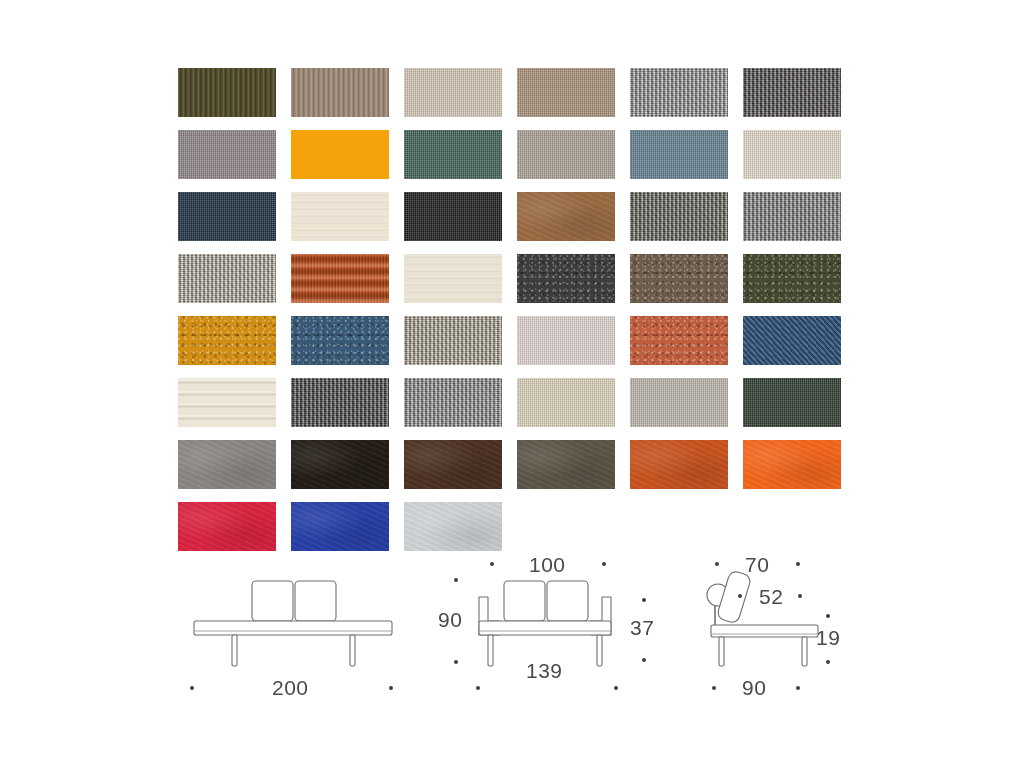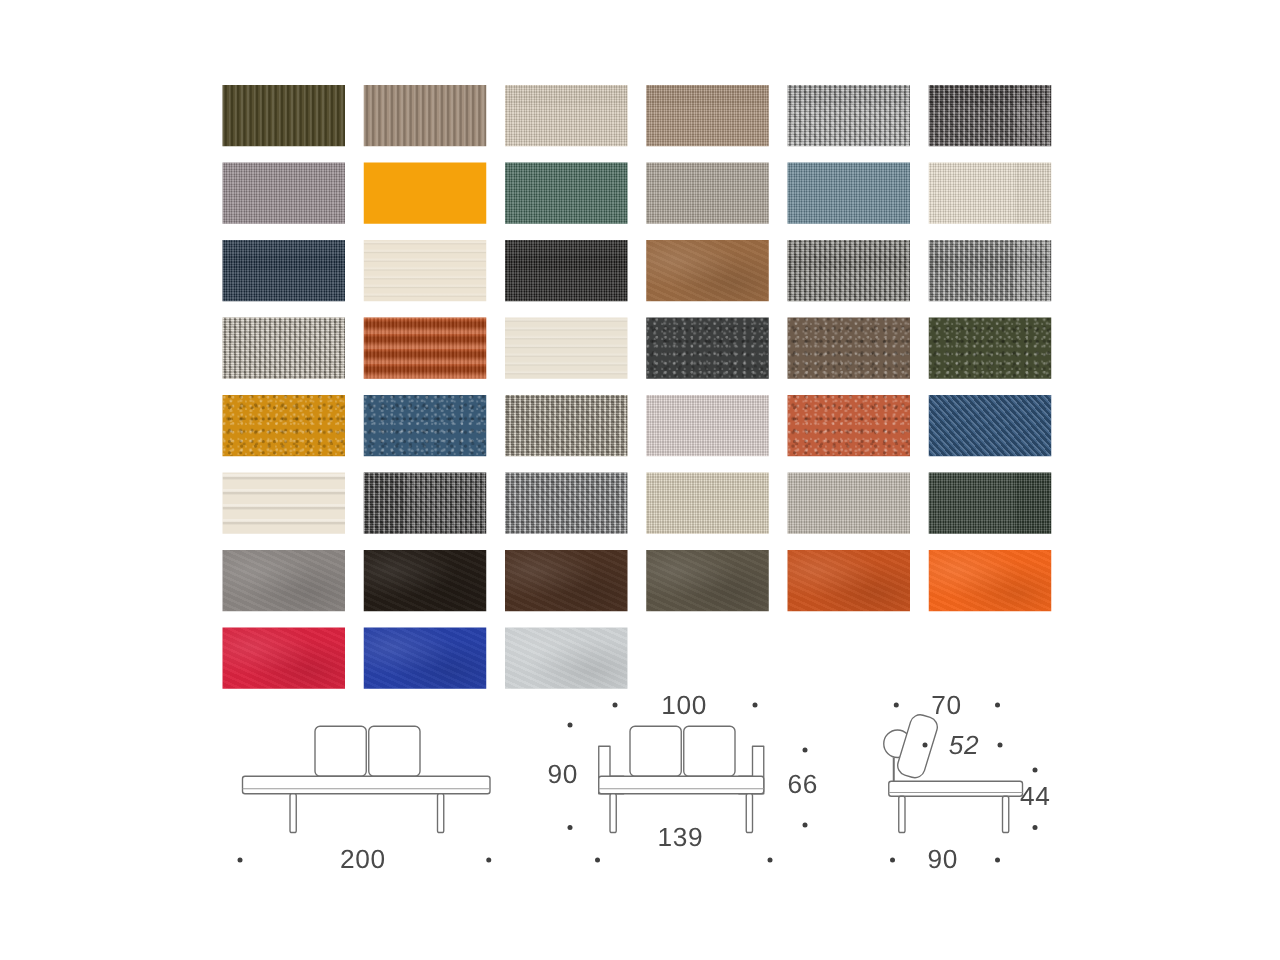--- a/index.html
+++ b/index.html
@@ -350,21 +350,21 @@
     <span class="dot" style="left:170px; top:14px;"></span>
     <span class="dot" style="left:22px;  top:30px;"></span>
     <span class="dot" style="left:22px;  top:112px;"></span>
     <span class="dot" style="left:210px; top:50px;"></span>
     <span class="dot" style="left:210px; top:110px;"></span>
     <span class="dot" style="left:44px;  top:138px;"></span>
     <span class="dot" style="left:182px; top:138px;"></span>
 
     <span class="dim-label" style="left:97px; top:5px;">100</span>
     <span class="dim-label" style="left:6px; top:60px;">90</span>
-    <span class="dim-label" style="left:198px; top:68px;">66</span>
+    <span class="dim-label" style="left:198px; top:68px;">37</span>
     <span class="dim-label" style="left:94px; top:111px;">139</span>
   </div>
 
   <div class="diagram" style="left:698px; top:0; width:170px; height:160px;">
     <svg width="170" height="160" viewBox="0 0 170 160">
       <g fill="#ffffff" stroke="#6f6f6f" stroke-width="1.1" stroke-linejoin="round">
 
         <circle cx="20" cy="47" r="11"></circle>
 
         <rect x="25" y="24" width="22" height="50" rx="8" transform="rotate(17 36 49)"></rect>
@@ -382,18 +382,18 @@
     <span class="dot" style="left:17px;  top:14px;"></span>
     <span class="dot" style="left:98px;  top:14px;"></span>
     <span class="dot" style="left:40px;  top:46px;"></span>
     <span class="dot" style="left:100px; top:46px;"></span>
     <span class="dot" style="left:128px; top:66px;"></span>
     <span class="dot" style="left:128px; top:112px;"></span>
     <span class="dot" style="left:14px;  top:138px;"></span>
     <span class="dot" style="left:98px;  top:138px;"></span>
 
     <span class="dim-label" style="left:47px; top:5px;">70</span>
-    <span class="dim-label" style="left:61px; top:37px;font-style:italic;">52</span>
-    <span class="dim-label" style="left:118px; top:78px;">44</span>
+    <span class="dim-label" style="left:61px; top:37px;">52</span>
+    <span class="dim-label" style="left:118px; top:78px;">19</span>
     <span class="dim-label" style="left:44px; top:128px;">90</span>
   </div>
 
 </div>
 
 </body></html>

